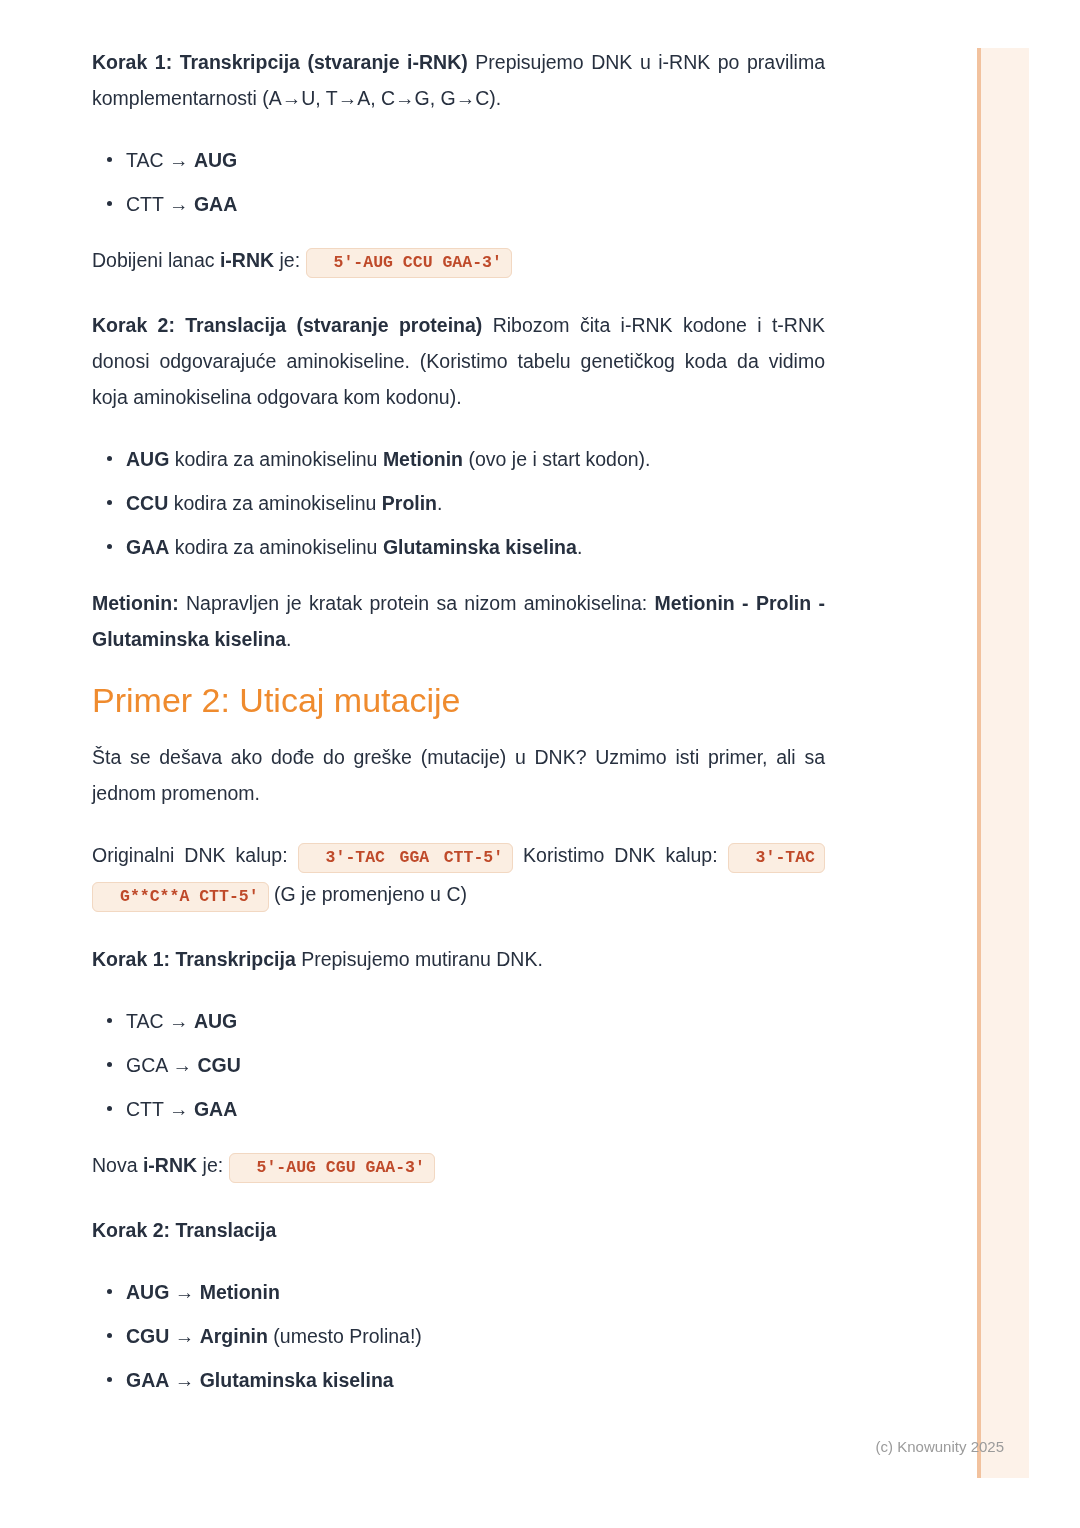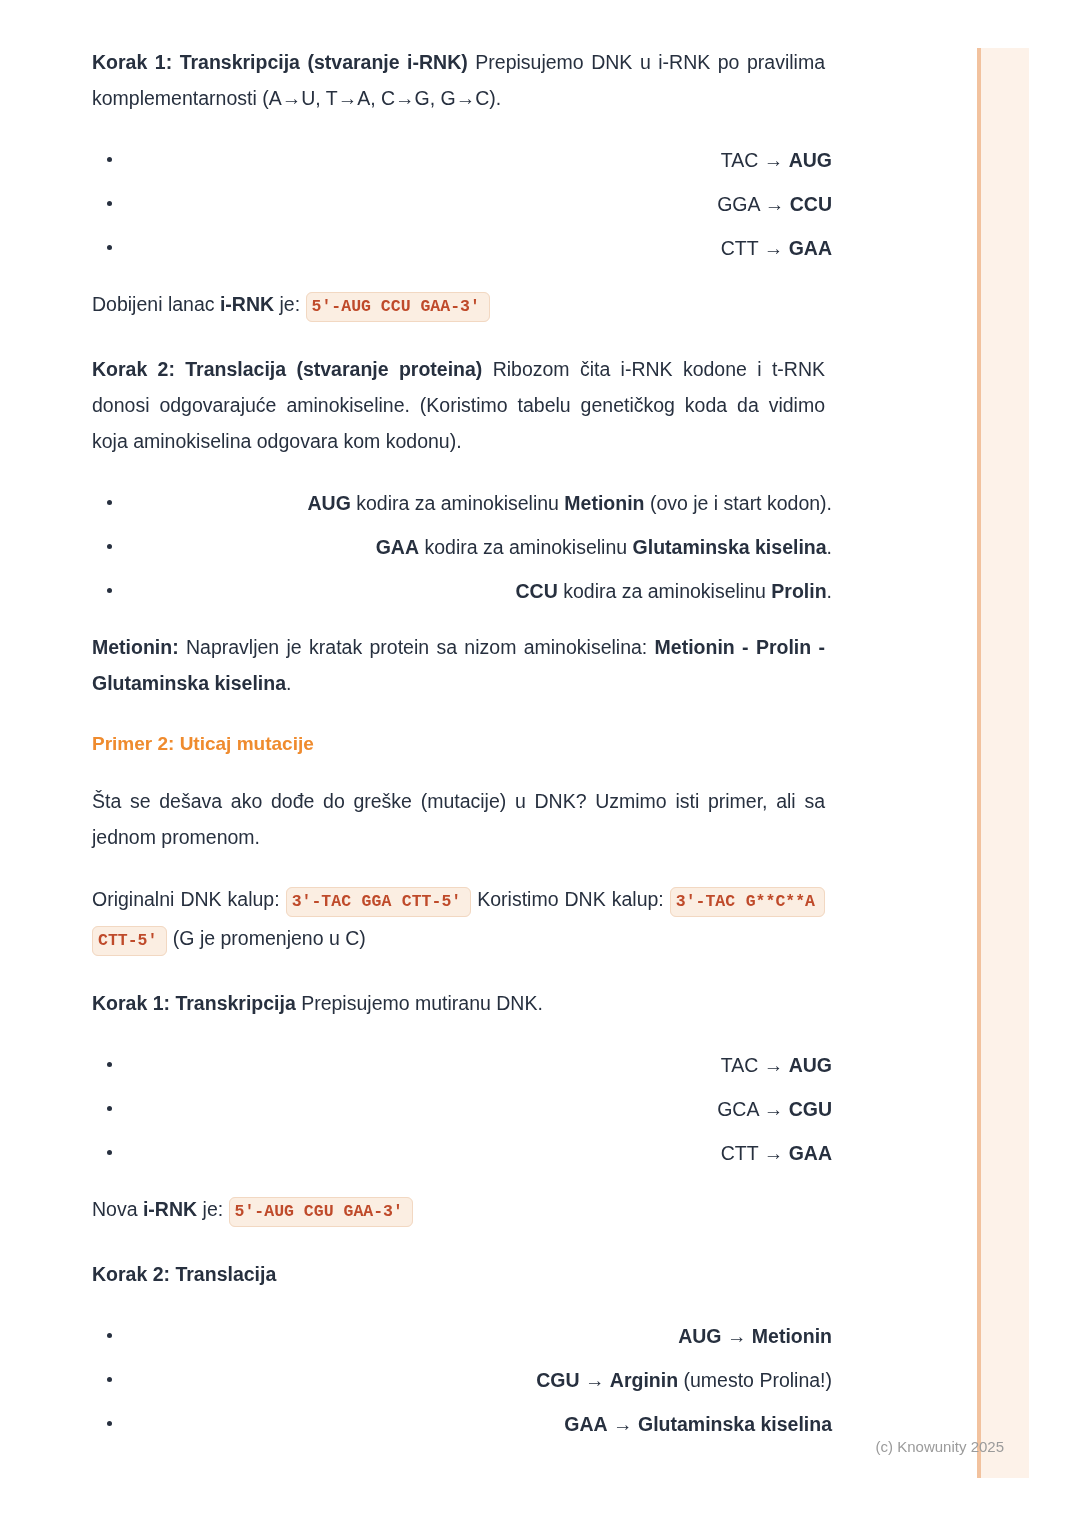--- a/index.html
+++ b/index.html
@@ -12,34 +12,34 @@
   body{
     width:1080px;height:1528px;background:#ffffff;position:relative;overflow:hidden;
     font-family:"Liberation Sans","DejaVu Sans",sans-serif;
     color:var(--text_dark);font-size:19.5px;line-height:36px;
   }
   .content{position:absolute;left:92px;top:44px;width:740px;}
   p.para{margin:0 7px 26px 0;text-align:justify;}
   p.line{margin:0 0 26px 0;text-align:left;}
   strong{font-weight:bold;}
   h2.primer{
-    color:var(--heading_orange);font-size:19px;line-height:34px;
-    font-weight:bold;margin:24px 0 22px 0;
+    color:var(--heading_orange);font-size:34px;line-height:34px;
+    font-weight:normal;margin:24px 0 22px 0;
   }
-  ul.list{list-style:none;margin:0 0 20px 0;padding:0 0 0 14px;text-align:right;}
+  ul.list{list-style:none;margin:0 0 20px 0;padding:0 0 0 14px;}
   ul.list li{margin:0 0 8px 20px;position:relative;line-height:36px;}
   ul.list li::before{
     content:"";position:absolute;left:-19px;top:15px;width:5px;height:5px;
     border-radius:50%;background:var(--text_dark);
   }
   code.codebox{
     font-family:"Liberation Mono","DejaVu Sans Mono",monospace;
     font-weight:bold;font-size:16.5px;color:var(--code_red);
     background:var(--code_bg);border:1px solid var(--code_border);
-    border-radius:6px;padding:4px 9px 5px 5px;white-space:normal;
+    border-radius:6px;padding:4px 9px 5px 27px;white-space:normal;
     -webkit-box-decoration-break:clone;box-decoration-break:clone;
   }
   .sidebar-strip{
     position:absolute;left:977px;top:48px;width:52px;height:1430px;
     background:var(--sidebar_fill);border-left:4px solid var(--sidebar_border);
     z-index:1;
   }
   .footer{
     position:absolute;top:1437px;right:76px;z-index:2;
     font-size:15px;line-height:20px;color:var(--footer_gray);
@@ -49,32 +49,31 @@
 <body>
 
 <div class="page">
 
   <div class="content">
 
     <p class="para"><strong>Korak 1: Transkripcija (stvaranje i-RNK)</strong><span> Prepisujemo DNK u i-RNK po pravilima komplementarnosti (A→U, T→A, C→G, G→C).</span></p>
 
     <ul class="list">
       <li><span>TAC → </span><strong>AUG</strong></li>
-      <li><span>GGA → </span><strong>CCU</strong></li>
       <li><span>CTT → </span><strong>GAA</strong></li>
     </ul>
 
     <p class="line"><span>Dobijeni lanac </span><strong>i-RNK</strong><span> je: </span><code class="codebox">5'-AUG CCU GAA-3'</code></p>
 
     <p class="para"><strong>Korak 2: Translacija (stvaranje proteina)</strong><span> Ribozom čita i-RNK kodone i t-RNK donosi odgovarajuće aminokiseline. (Koristimo tabelu genetičkog koda da vidimo koja aminokiselina odgovara kom kodonu).</span></p>
 
     <ul class="list">
       <li><strong>AUG</strong><span> kodira za aminokiselinu </span><strong>Metionin</strong><span> (ovo je i start kodon).</span></li>
+      <li><strong>CCU</strong><span> kodira za aminokiselinu </span><strong>Prolin</strong><span>.</span></li>
       <li><strong>GAA</strong><span> kodira za aminokiselinu </span><strong>Glutaminska kiselina</strong><span>.</span></li>
-      <li><strong>CCU</strong><span> kodira za aminokiselinu </span><strong>Prolin</strong><span>.</span></li>
     </ul>
 
     <p class="para"><strong>Metionin:</strong><span> Napravljen je kratak protein sa nizom aminokiselina: </span><strong>Metionin - Prolin - Glutaminska kiselina</strong><span>.</span></p>
 
     <h2 class="primer">Primer 2: Uticaj mutacije</h2>
 
     <p class="para">Šta se dešava ako dođe do greške (mutacije) u DNK? Uzmimo isti primer, ali sa jednom promenom.</p>
 
     <p class="para"><span>Originalni DNK kalup: </span><code class="codebox">3'-TAC GGA CTT-5'</code><span> Koristimo DNK kalup: </span><code class="codebox">3'-TAC G**C**A CTT-5'</code><span> (G je promenjeno u C)</span></p>
 

